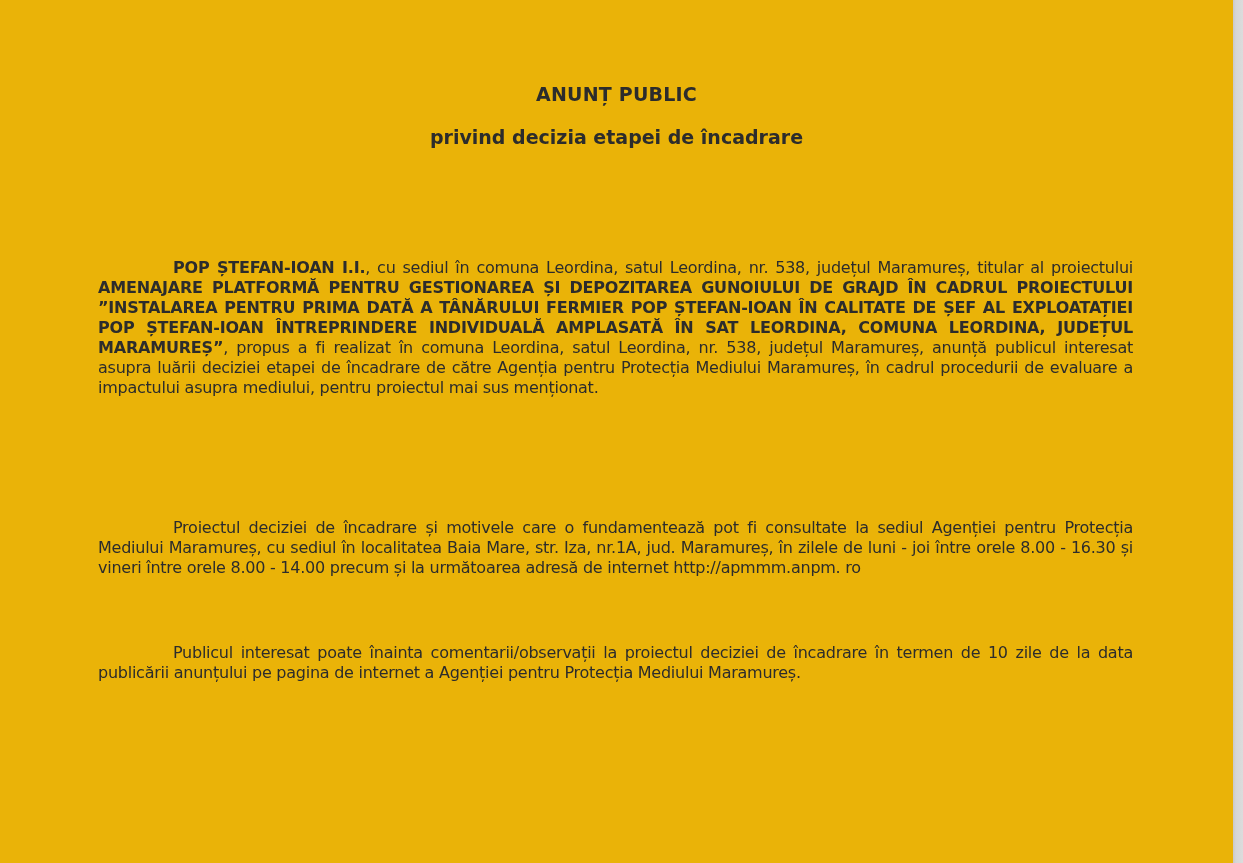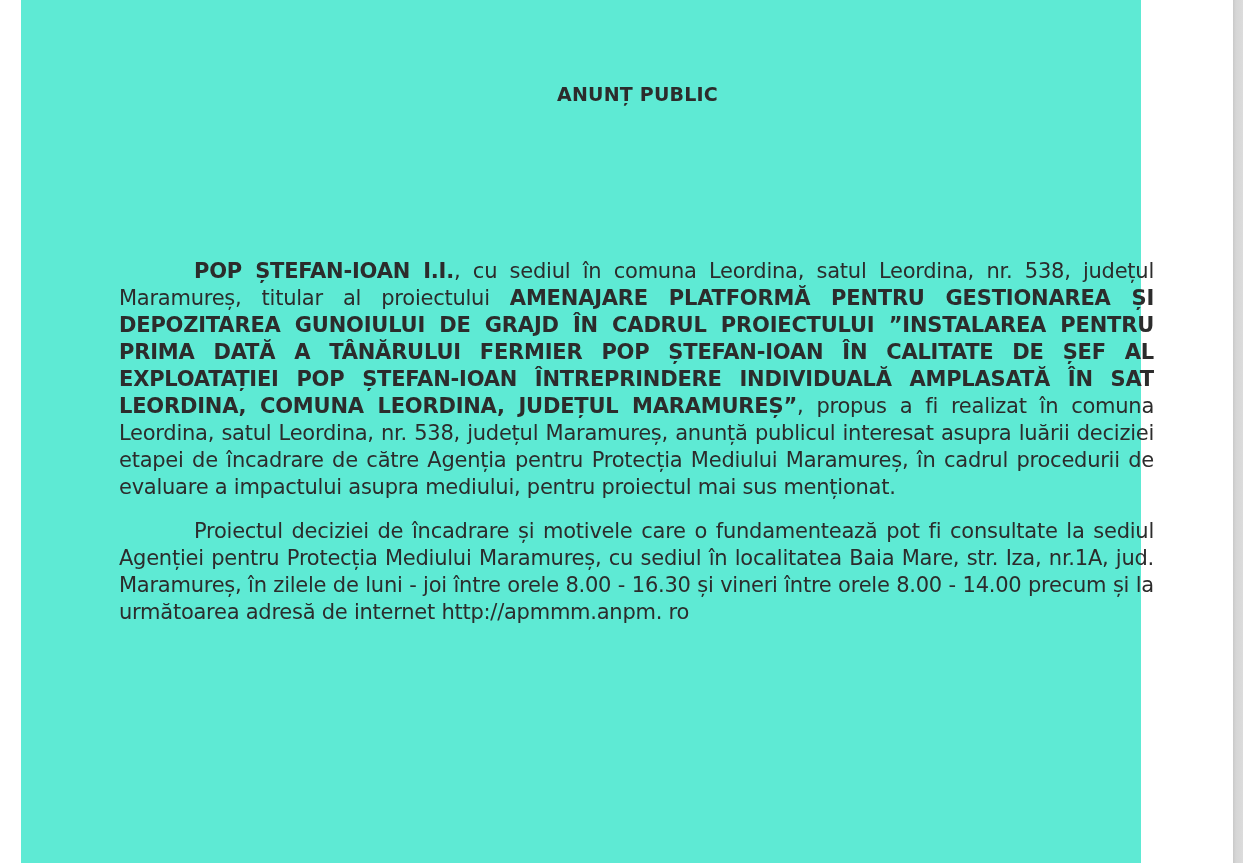--- a/index.html
+++ b/index.html
@@ -4,57 +4,60 @@
 <style>
   html, body { margin: 0; padding: 0; }
   body {
     width: 1243px; height: 863px; overflow: hidden;
     background: #ffffff;
     position: relative;
     font-family: "DejaVu Sans", sans-serif;
     color: #2a2a2a;
   }
   .page {
-    position: absolute; left: 0; top: 0; width: 1120px; height: 863px;
-    background: #5eead4;
-    margin-left: 21px;
+    position: absolute; left: 0; top: 0; width: 1233px; height: 863px;
+    background: #eab308;
   }
   .edge {
     position: absolute; right: 0; top: 0; width: 10px; height: 863px;
     background: linear-gradient(to right, #c9c9c9 0%, #d6d6d6 30%, #dcdcdc 100%);
   }
   .title {
     position: absolute; left: 0; width: 1233px; text-align: center;
     top: 83px; font-size: 19px; font-weight: bold; letter-spacing: 0.2px;
     color: #2c2c2c;
   }
   .subtitle {
     position: absolute; left: 0; width: 1233px; text-align: center;
     top: 126px; font-size: 19px; font-weight: bold; color: #2c2c2c;
   }
   .body-text {
     position: absolute; left: 98px; width: 1035px;
-    font-size: 21px; line-height: 27px; text-align: justify;
+    font-size: 16px; line-height: 20px; text-align: justify;
     color: #2c2c2c; letter-spacing: -0.25px;
   }
   .p1 { top: 258px; }
   .p2 { top: 518px; }
   .p3 { top: 643px; }
   .body-text p { margin: 0; text-indent: 75px; }
   .b { font-weight: bold; letter-spacing: -0.2px; }
   .link { color: #2c2c2c; }
 </style>
 </head>
 <body>
 
 <div class="page">
   <div class="title">ANUNȚ PUBLIC</div>
+  <div class="subtitle">privind decizia etapei de încadrare</div>
 
   <div class="body-text p1">
     <p><span class="b">POP ȘTEFAN-IOAN I.I.</span><span>, cu sediul în comuna Leordina, satul Leordina, nr. 538, județul Maramureș, titular al proiectului </span><span class="b">AMENAJARE PLATFORMĂ PENTRU GESTIONAREA ȘI DEPOZITAREA GUNOIULUI DE GRAJD ÎN CADRUL PROIECTULUI ”INSTALAREA PENTRU PRIMA DATĂ A TÂNĂRULUI FERMIER POP ȘTEFAN-IOAN ÎN CALITATE DE ȘEF AL EXPLOATAȚIEI POP ȘTEFAN-IOAN ÎNTREPRINDERE INDIVIDUALĂ AMPLASATĂ ÎN SAT LEORDINA, COMUNA LEORDINA, JUDEȚUL MARAMUREȘ”</span><span>, propus a fi realizat în comuna Leordina, satul Leordina, nr. 538, județul Maramureș, anunță publicul interesat asupra luării deciziei etapei de încadrare de către Agenția pentru Protecția Mediului Maramureș, în cadrul procedurii de evaluare a impactului asupra mediului, pentru proiectul mai sus menționat.</span></p>
   </div>
 
   <div class="body-text p2">
     <p><span>Proiectul deciziei de încadrare și motivele care o fundamentează pot fi consultate la sediul Agenției pentru Protecția Mediului Maramureș, cu sediul în localitatea Baia Mare, str. Iza, nr.1A, jud. Maramureș, în zilele de luni - joi între orele 8.00 - 16.30 și vineri între orele 8.00 - 14.00 precum și la următoarea adresă de internet </span><span class="link">http://apmmm.anpm. ro</span></p>
   </div>
 
+  <div class="body-text p3">
+    <p><span>Publicul interesat poate înainta comentarii/observații la proiectul deciziei de încadrare în termen de 10 zile de la data publicării anunțului pe pagina de internet a Agenției pentru Protecția Mediului Maramureș.</span></p>
+  </div>
 </div>
 <div class="edge"></div>
 
 </body></html>

